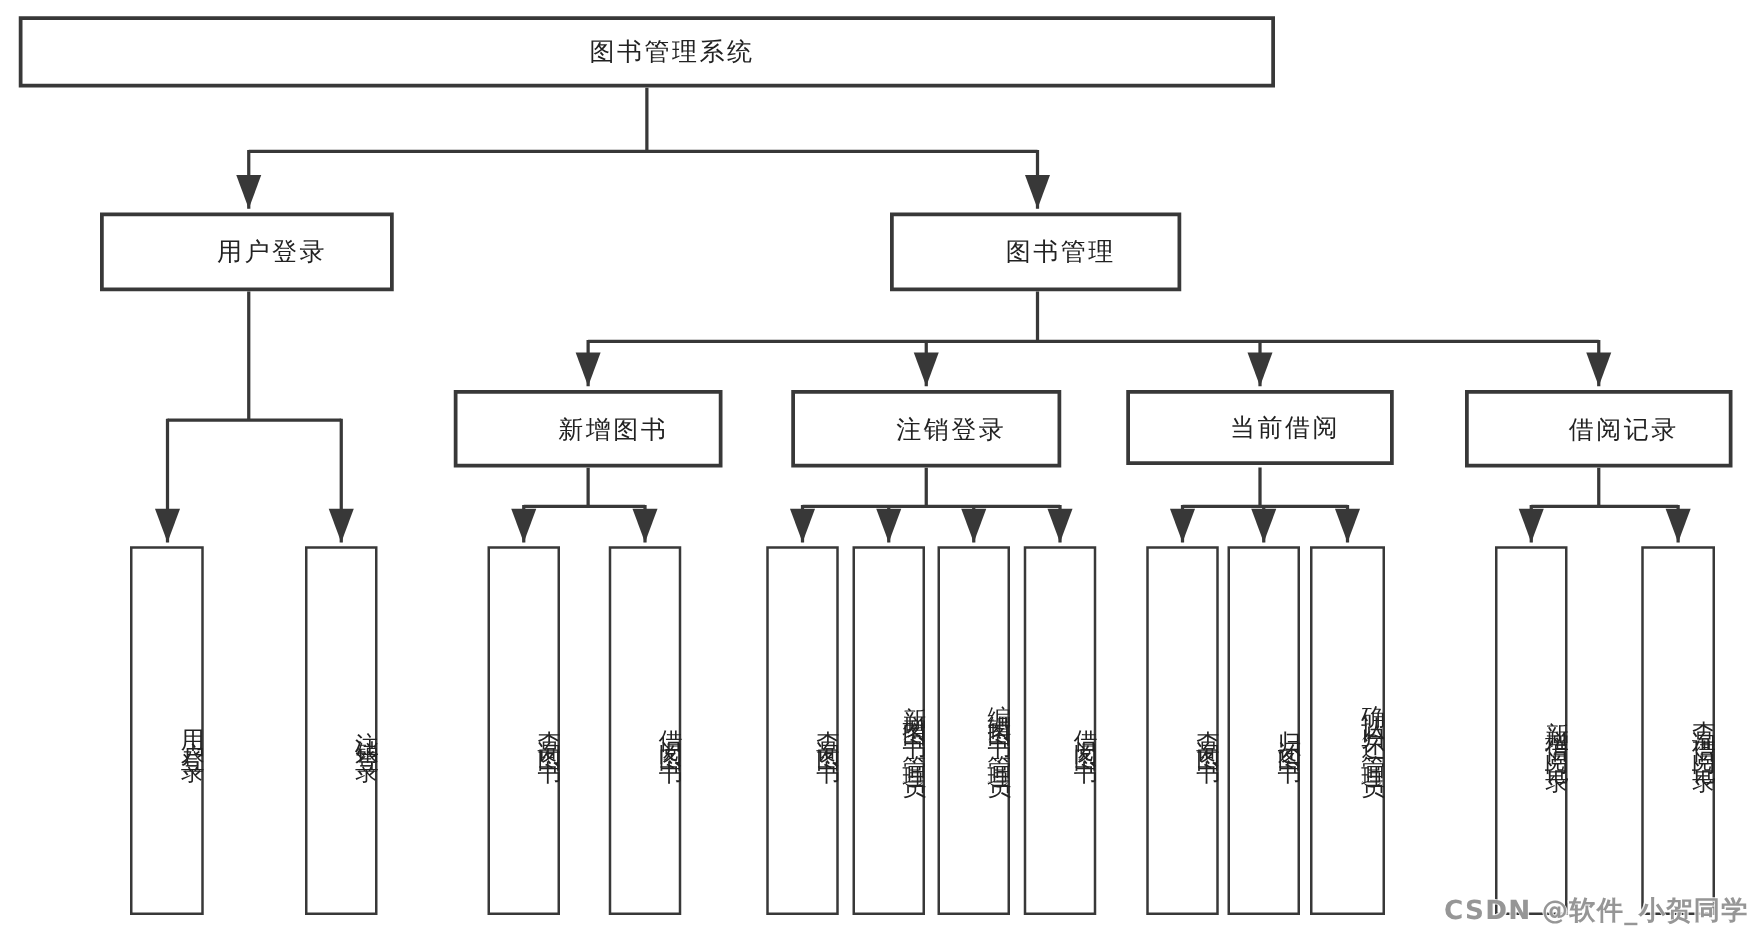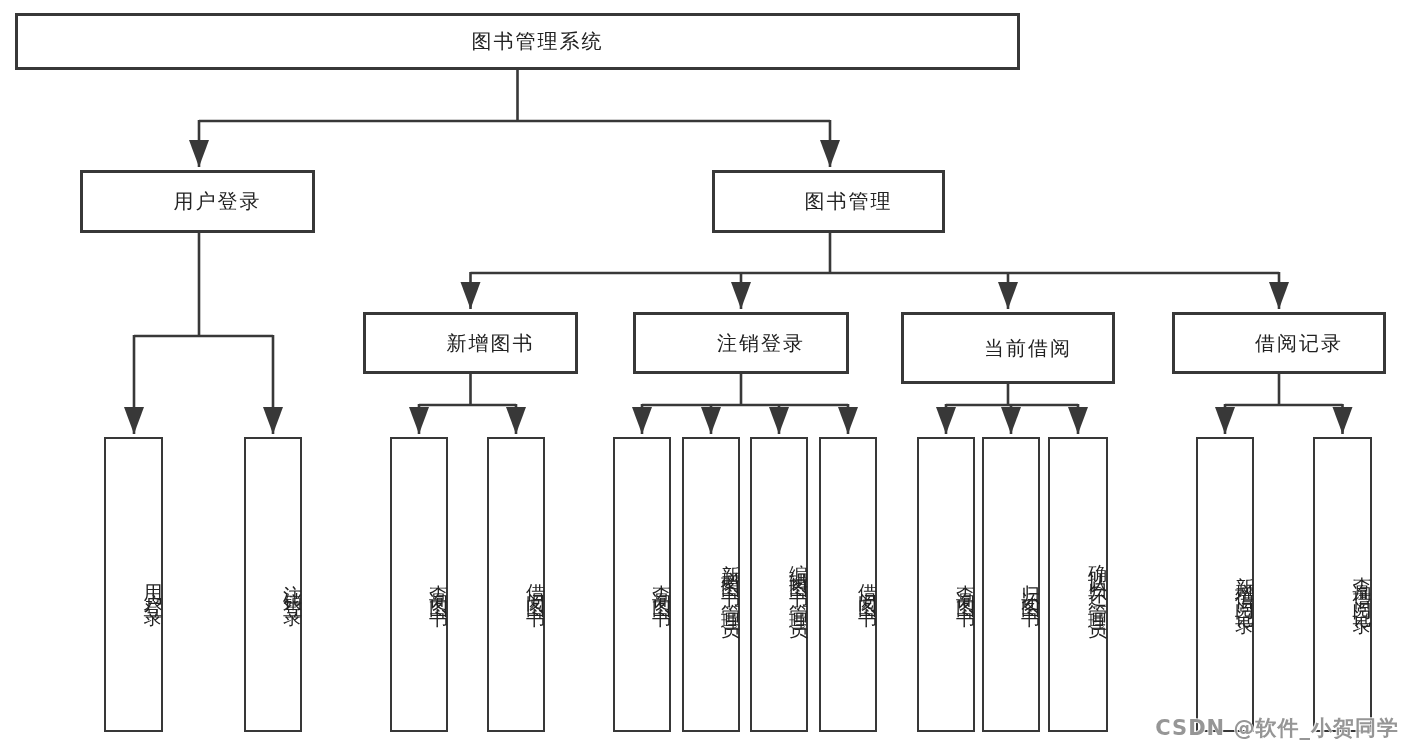--- a/index.html
+++ b/index.html
@@ -108,21 +108,21 @@
   <div class="node" style="left:712px;top:170px;width:233px;height:63px">
     <span class="lbl">图书管理</span>
   </div>
 
   <div class="node" style="left:363px;top:312px;width:215px;height:62px">
     <span class="lbl">新增图书</span>
   </div>
   <div class="node" style="left:633px;top:312px;width:216px;height:62px">
     <span class="lbl">注销登录</span>
   </div>
-  <div class="node" style="left:901px;top:312px;width:214px;height:72px">
+  <div class="node" style="left:901px;top:312px;width:214px;height:60px">
     <span class="lbl">当前借阅</span>
   </div>
   <div class="node" style="left:1172px;top:312px;width:214px;height:62px">
     <span class="lbl">借阅记录</span>
   </div>
 
   <div class="node leaf" style="left:104px;top:437px;width:59px;height:295px">
     <span class="lbl">用户登录</span>
   </div>
   <div class="node leaf" style="left:244px;top:437px;width:58px;height:295px">

